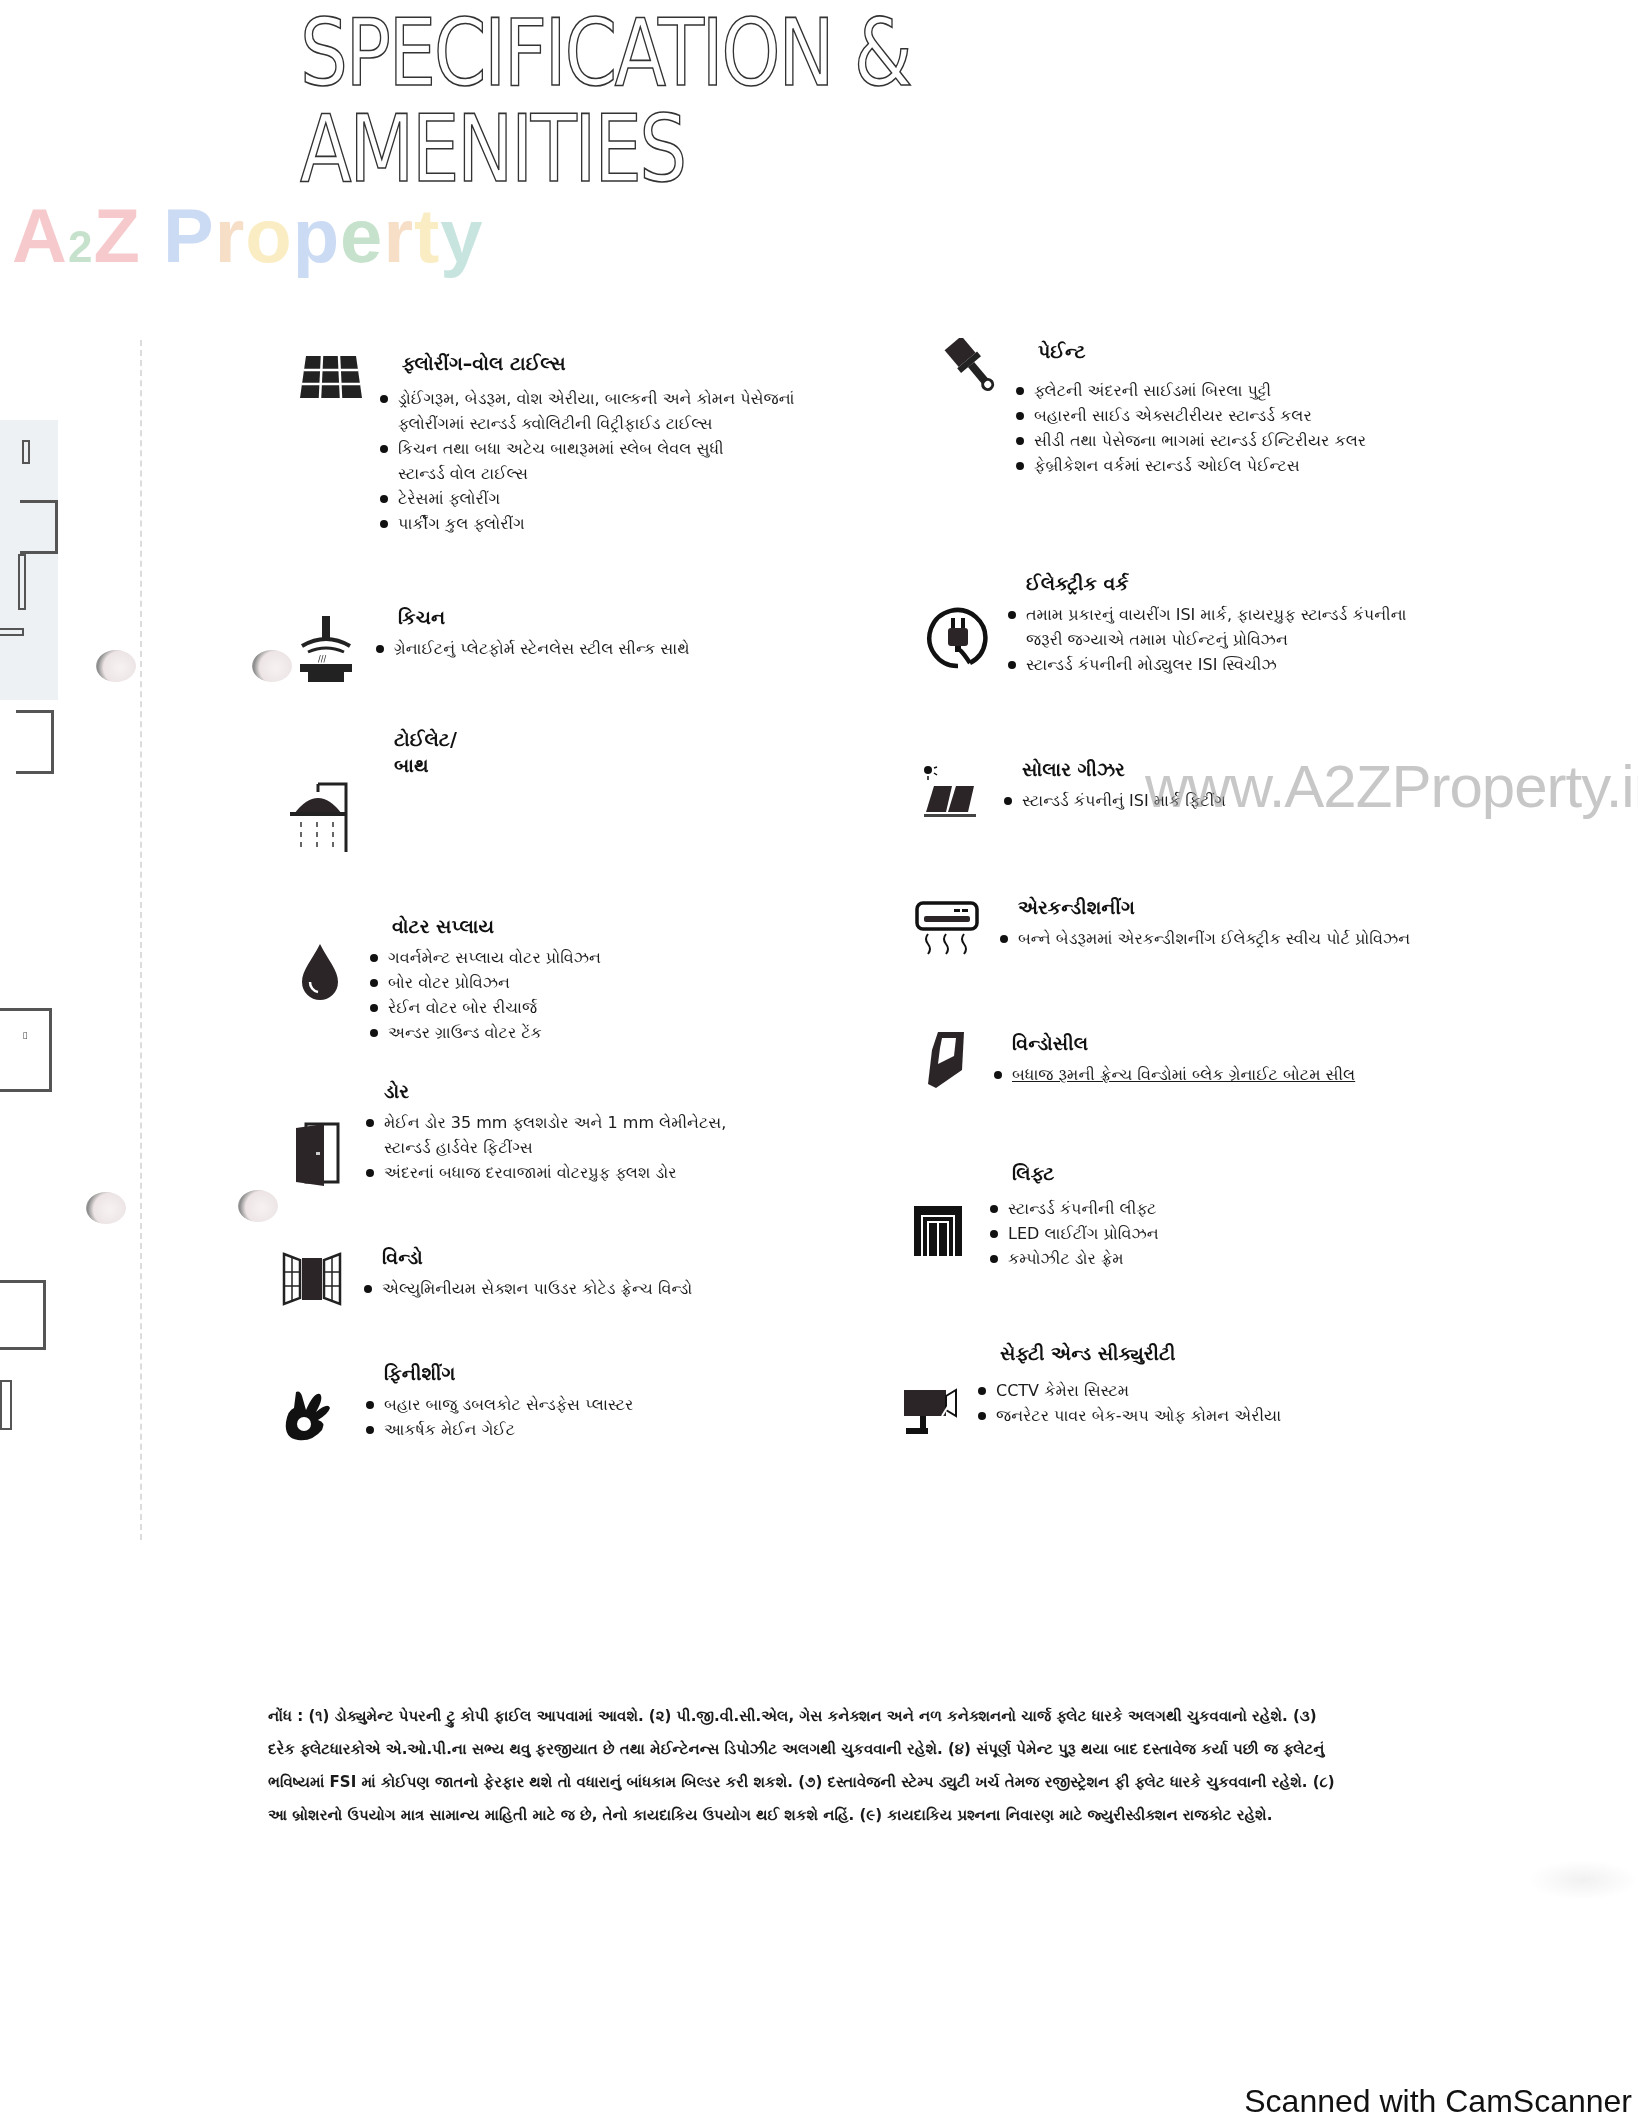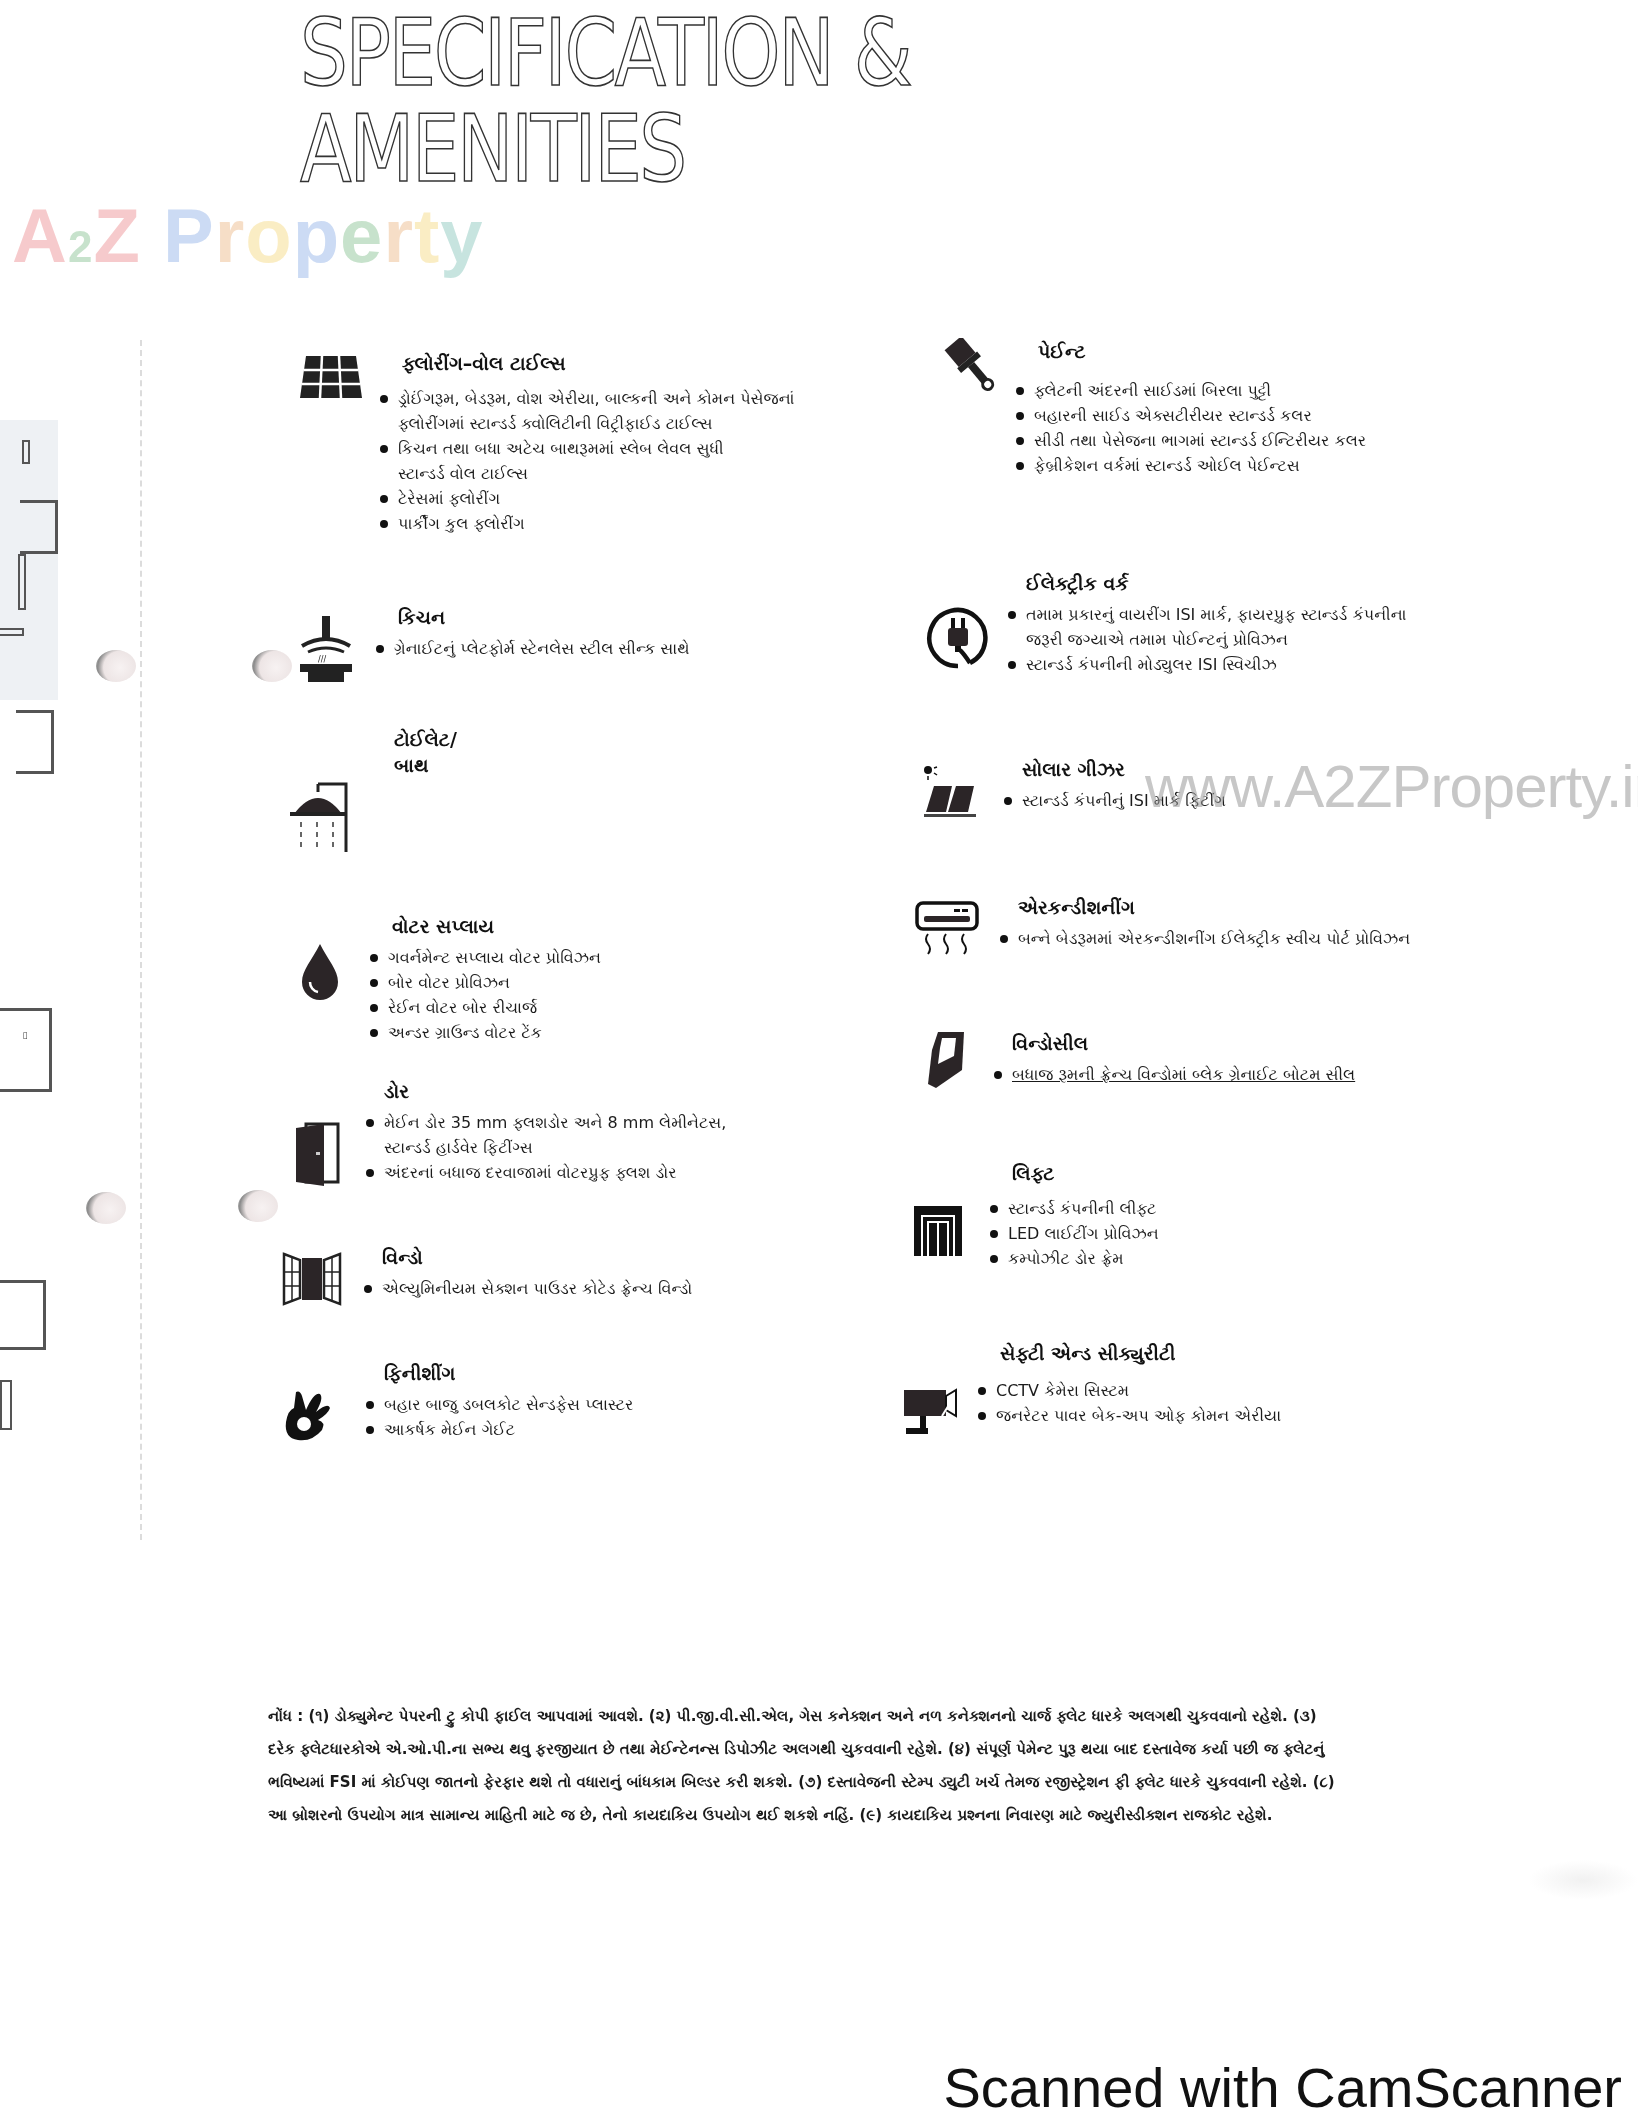--- a/index.html
+++ b/index.html
@@ -40,21 +40,21 @@
     .amenity ul { list-style: none; }
     .amenity li { position: relative; padding-left: 20px; font-size: 16px; line-height: 25px; color: #1c1c1c; white-space: nowrap; }
     .amenity li::before { content: ""; position: absolute; left: 2px; top: 9px; width: 8px; height: 8px; border-radius: 50%; background: #111; }
     .amenity li.cont { padding-left: 20px; }
     .amenity li.cont::before { display: none; }
 
     
     .notes { position: absolute; left: 268px; top: 1700px; width: 1200px; font-size: 15px; line-height: 33px; color: #1a1a1a; font-weight: bold; }
     .notes .lbl { font-weight: bold; }
 
-    .footer-scan { position: absolute; right: 16px; bottom: 4px; font-family: "Liberation Sans", sans-serif; font-size: 56px; color: #111; margin-top: 34px; }
+    .footer-scan { position: absolute; right: 6px; bottom: 4px; font-family: "Liberation Sans", sans-serif; font-size: 32px; color: #111; margin-top: 34px; }
     .edge-shadow { position: absolute; right: 0; top: 1860px; width: 110px; height: 40px; background: radial-gradient(ellipse, #f1f1f1 0%, #ffffff 70%); }
   </style>
 </head>
 <body>
 
 <div class="binder-strip">
   <div class="plan-shade"></div>
   <div class="plan-line" style="left:22px;top:100px;width:8px;height:24px;border-width:2px;"></div>
   <div class="plan-line" style="left:20px;top:160px;width:38px;height:54px;border-left:none;"></div>
   <div class="plan-line" style="left:18px;top:214px;width:8px;height:56px;border-width:2px;"></div>
@@ -172,21 +172,21 @@
   <div class="icon" style="left:0;top:44px;">
     <svg width="46" height="66" viewBox="0 0 46 66">
         <rect x="12" y="2" width="32" height="58" fill="none" stroke="#222" stroke-width="3"></rect>
       <polygon points="2,6 30,2 30,64 2,60" fill="#2b2527"></polygon>
         <rect x="22" y="30" width="4" height="3" fill="#ccc"></rect>
       </svg>
   </div>
   <div class="body" style="left:90px;top:0;">
     <h3>ડોર</h3>
     <ul style="margin-left:-20px;">
-      <li>મેઈન ડોર 35 mm ફ્લશડોર અને 8 mm લેમીનેટસ,</li>
+      <li>મેઈન ડોર 35 mm ફ્લશડોર અને 1 mm લેમીનેટસ,</li>
       <li class="cont">સ્ટાન્ડર્ડ હાર્ડવેર ફિટીંગ્સ</li>
       <li>અંદરનાં બધાજ દરવાજામાં વોટરપ્રુફ ફ્લશ ડોર</li>
     </ul>
   </div>
 </section>
 
 <section class="amenity" style="left:282px;top:1244px;">
   <div class="icon" style="left:0;top:8px;">
     <svg width="60" height="54" viewBox="0 0 60 54">
         <rect x="20" y="6" width="20" height="42" fill="#2b2527"></rect>

